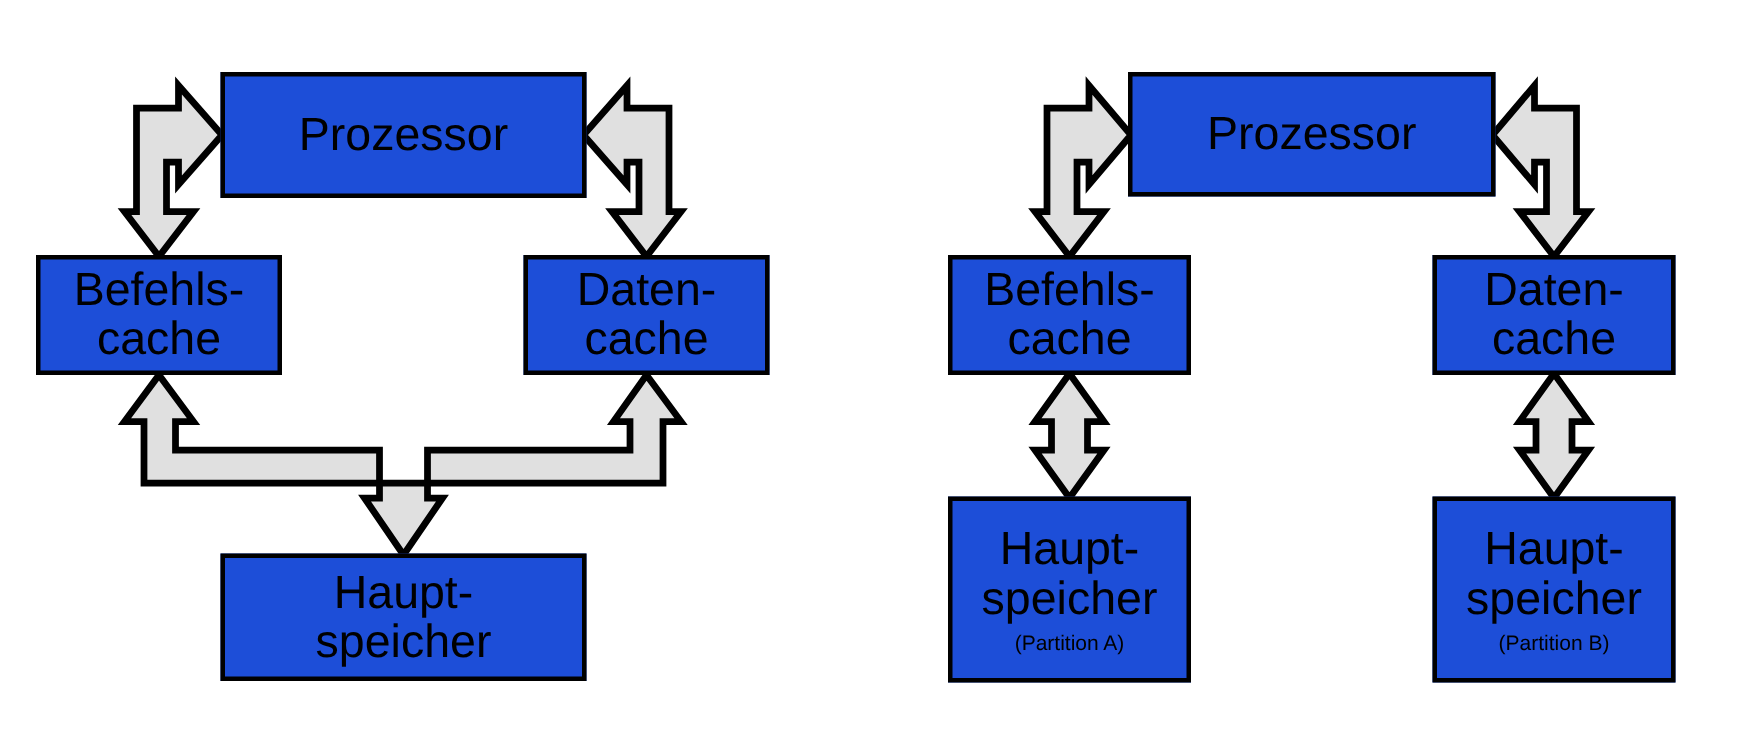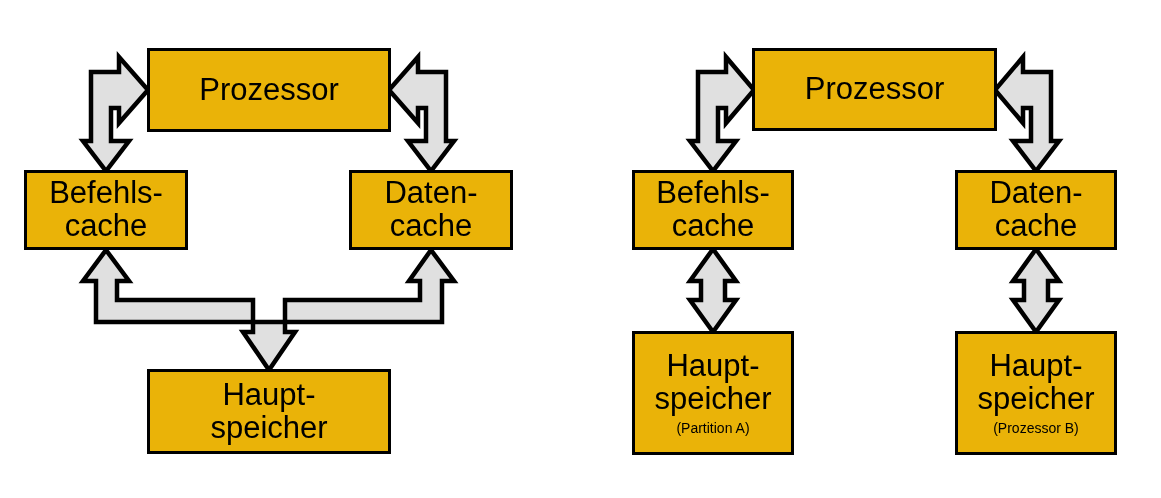--- a/index.html
+++ b/index.html
@@ -20,21 +20,21 @@
   #vector-layer {
     position: absolute;
     left: 0;
     top: 0;
     width: 1161px;
     height: 498px;
   }
   .node-box {
     position: absolute;
     box-sizing: border-box;
-    background: #eab308;
+    background: #1d4ed8;
     border: 3px solid #000000;
     display: flex;
     flex-direction: column;
     align-items: center;
     justify-content: center;
     text-align: center;
     color: #000000;
     line-height: 1.06;
     z-index: 5;
   }
@@ -196,16 +196,16 @@
 
   <div class="node-box" style="left:632px; top:331px; width:162px; height:124px;">
     <span class="node-line">Haupt-</span>
     <span class="node-line">speicher</span>
     <span class="node-sub">(Partition A)</span>
   </div>
 
   <div class="node-box" style="left:955px; top:331px; width:162px; height:124px;">
     <span class="node-line">Haupt-</span>
     <span class="node-line">speicher</span>
-    <span class="node-sub">(Prozessor B)</span>
+    <span class="node-sub">(Partition B)</span>
   </div>
 
 </div>
 
 </body></html>

